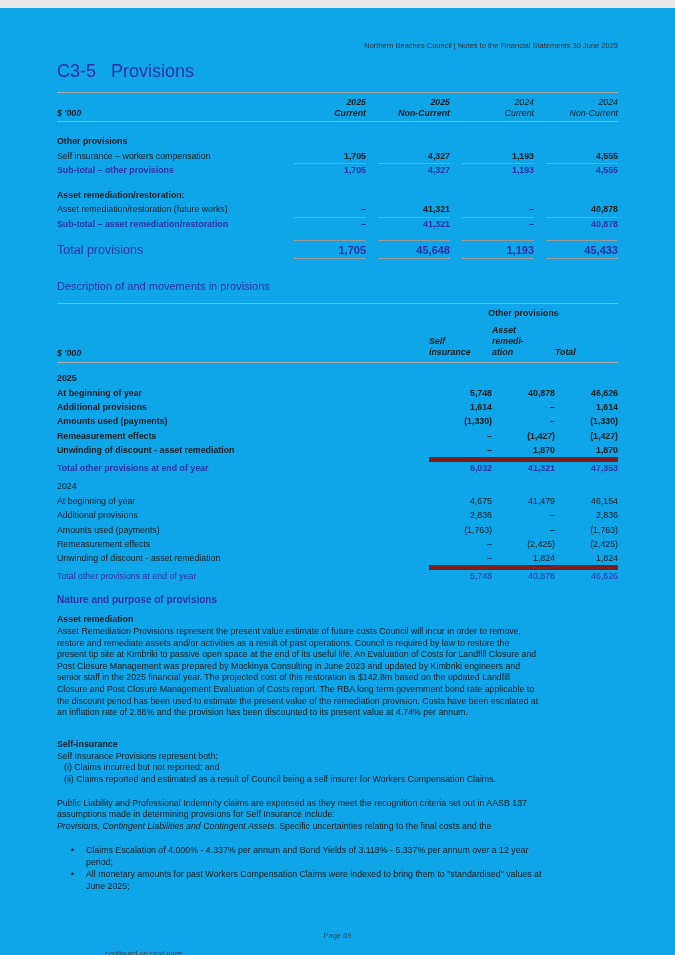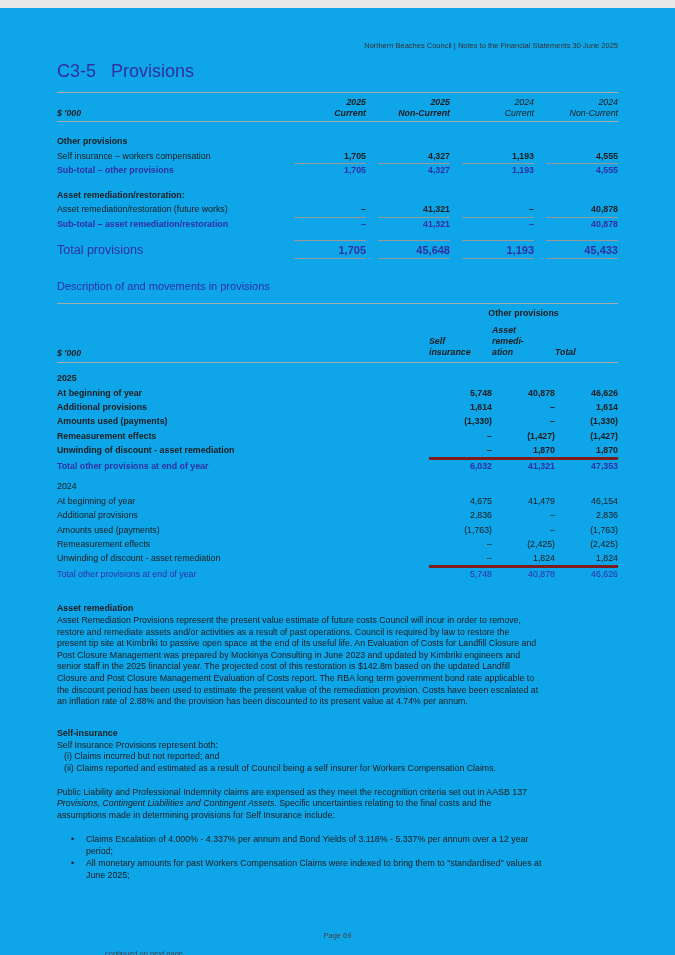--- a/index.html
+++ b/index.html
@@ -37,21 +37,21 @@
   .grouphdr{margin-left:auto;width:189px;text-align:center;font-size:8.8px;font-weight:bold;}
   .t2cols{display:flex;align-items:flex-end;margin-top:7px;}
   .t2cols .lbl{flex:1;font-size:8.8px;font-weight:bold;font-style:italic;}
   .t2col{width:63px;font-size:8.8px;font-weight:bold;font-style:italic;
          white-space:pre-line;line-height:11px;}
   .t2row{display:flex;align-items:baseline;height:14.2px;}
   .t2row .lbl{flex:1;font-size:8.8px;line-height:14px;}
   .c2{width:63px;text-align:right;font-size:8.8px;line-height:13.5px;}
   .bold5 .lbl,.bold5 .c2{font-weight:bold;}
   .t2row.total .lbl{color:#3030a0;}
-  .t2row.total .c2{color:#3030a0;border-top:3px solid #7f1d1d;}
+  .t2row.total .c2{color:#3030a0;border-top:5px solid #7f1d1d;}
   .yr{font-size:8.8px;margin:10px 0 3px;}
   .yr.b{font-weight:bold;}
   
   .nature{top:586px;}
   .blueh{font-size:10px;font-weight:bold;color:#3030a0;}
   .subh{font-size:8.8px;font-weight:bold;margin-top:9px;}
   .para{font-size:8.8px;line-height:11.6px;margin-top:2px;}
   .para div{white-space:nowrap;}
   .ind{margin-left:7px;}
   .para2{margin-top:20px;}
@@ -240,20 +240,21 @@
     </div>
     <div class="t2row total">
       <div class="lbl">Total other provisions at end of year</div>
       <div class="c2">5,748</div>
       <div class="c2">40,878</div>
       <div class="c2">46,626</div>
     </div>
   </div>
 
   <div class="abs nature">
+    <div class="blueh">Nature and purpose of provisions</div>
 
     <div class="subh">Asset remediation</div>
     <div class="para">
       <div>Asset Remediation Provisions represent the present value estimate of future costs Council will incur in order to remove,</div>
       <div>restore and remediate assets and/or activities as a result of past operations. Council is required by law to restore the</div>
       <div>present tip site at Kimbriki to passive open space at the end of its useful life. An Evaluation of Costs for Landfill Closure and</div>
       <div>Post Closure Management was prepared by Mockinya Consulting in June 2023 and updated by Kimbriki engineers and</div>
       <div>senior staff in the 2025 financial year. The projected cost of this restoration is $142.8m based on the updated Landfill</div>
       <div>Closure and Post Closure Management Evaluation of Costs report. The RBA long term government bond rate applicable to</div>
       <div>the discount period has been used to estimate the present value of the remediation provision. Costs have been escalated at</div>
@@ -262,22 +263,22 @@
 
     <div class="subh para2">Self-insurance</div>
     <div class="para">
       <div>Self Insurance Provisions represent both:</div>
       <div class="ind">(i) Claims incurred but not reported; and</div>
       <div class="ind">(ii) Claims reported and estimated as a result of Council being a self insurer for Workers Compensation Claims.</div>
     </div>
 
     <div class="para para3">
       <div>Public Liability and Professional Indemnity claims are expensed as they meet the recognition criteria set out in AASB 137</div>
+      <div>assumptions made in determining provisions for Self Insurance include:</div>
       <div><span style="font-style:italic">Provisions, Contingent Liabilities and Contingent Assets</span><span>. Specific uncertainties relating to the final costs and the</span></div>
-      <div>assumptions made in determining provisions for Self Insurance include:</div>
     </div>
 
     <div class="bullets">
       <div class="bul">
         <div class="mark">•</div>
         <div class="btxt">
           <div>Claims Escalation of 4.000% - 4.337% per annum and Bond Yields of 3.118% - 5.337% per annum over a 12 year</div>
           <div>period;</div>
         </div>
       </div>

